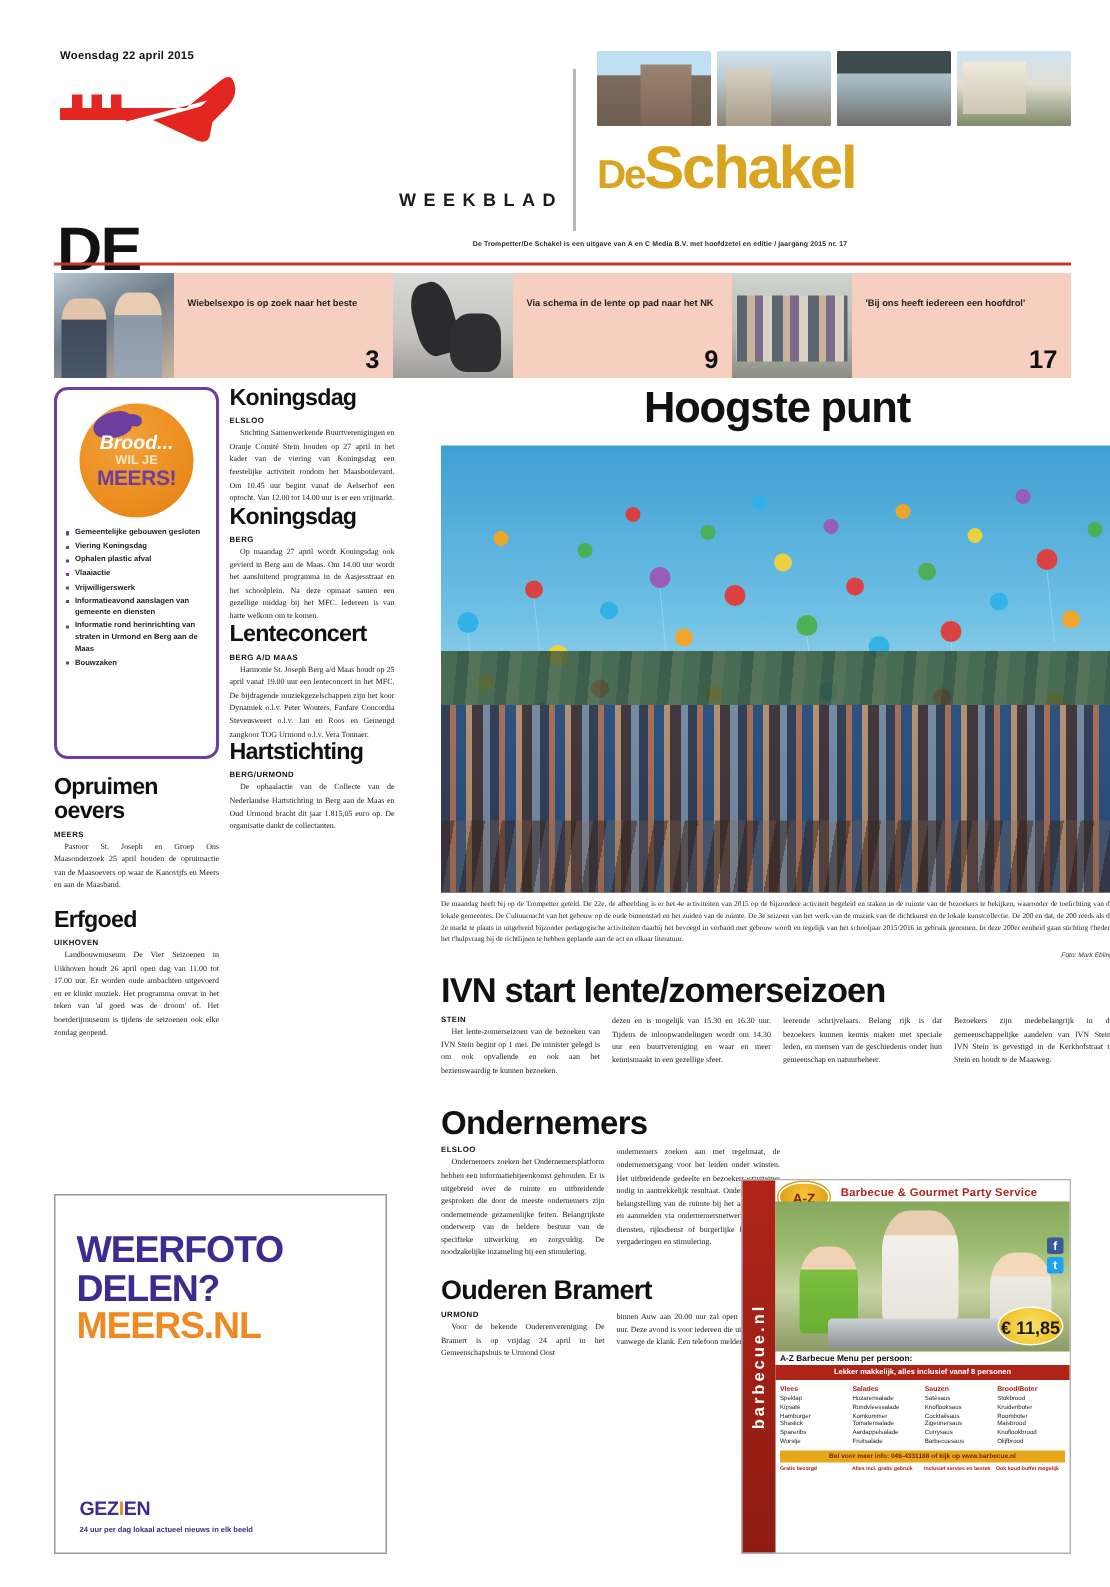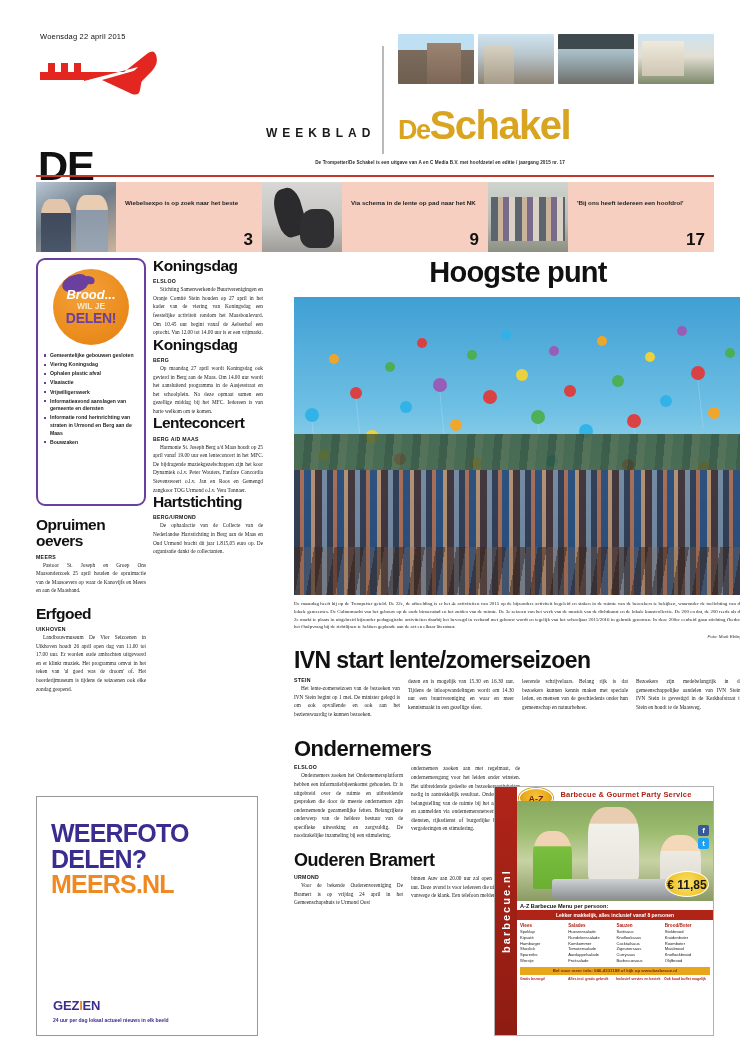--- a/index.html
+++ b/index.html
@@ -8,21 +8,21 @@
     background: #ffffff;
     font-family: "Liberation Sans", sans-serif;
     overflow: hidden;
   }
   .page { position: relative; width: 740px; height: 1058px; background: #fff; }
 
   
   .masthead { position: absolute; left: 0; top: 0; width: 740px; height: 172px; background: #fff; }
   .date-line {
     position: absolute; left: 40px; top: 32px;
-    font-size: 7.5px; font-weight: normal; color: #111; letter-spacing: .2px;
+    font-size: 7.5px; font-weight: bold; color: #111; letter-spacing: .2px;
   }
   .logo-block { position: absolute; left: 38px; top: 48px; width: 330px; height: 100px; }
   .trumpet { position: absolute; left: 0; top: 2px; width: 160px; height: 52px; }
   .weekblad {
     position: absolute; left: 228px; top: 78px;
     font-size: 12px; font-weight: bold; letter-spacing: 5px; color: #1a1a1a;
   }
   .trompetter-word {
     position: absolute; left: 0; top: 95px;
     font-size: 41px; font-weight: 900; letter-spacing: -1.2px;
@@ -42,21 +42,21 @@
   .t2 { background: linear-gradient(180deg,#cfe4f0 0%,#b9c8ce 40%,#8d8273 100%); }
   .t2:after { content:""; position:absolute; left:8%; top:22%; width:40%; height:78%;
       background: linear-gradient(180deg,#d8d2c4,#a79c88); }
   .t3 { background: linear-gradient(180deg,#c9dfe9 0%,#9fb3bb 45%,#6e6f6a 100%); }
   .t3:after { content:""; position:absolute; left:0; top:0; width:100%; height:30%;
       background: #3f4a4f; }
   .t4 { background: linear-gradient(180deg,#cde4f2 0%,#e2ded2 45%,#7d8a6b 100%); }
   .t4:after { content:""; position:absolute; left:5%; top:14%; width:55%; height:70%;
       background: linear-gradient(180deg,#efeade,#cfc6b2); }
   .schakel-word {
-    margin-top: 21px; font-size: 40px; font-weight: 700; color: #d9a520;
+    margin-top: 8px; font-size: 40px; font-weight: 700; color: #d9a520;
     letter-spacing: -1.5px; line-height: 1;
   }
   .schakel-word .de { font-size: 27px; font-weight: 600; }
 
   .colophon {
     position: absolute; left: 170px; top: 160px; width: 540px;
     font-size: 4.6px; color: #2a2a2a; text-align: center; font-weight: bold;
     letter-spacing: .1px;
   }
   .rule-red { position: absolute; left: 36px; top: 175px; width: 678px; height: 2px; background: #c0392b; }
@@ -333,21 +333,21 @@
 
   <div class="body-area">
 
     <div class="col1">
       <div class="promo-box">
         <div class="promo-circle">
           <div class="promo-bird"></div>
           <div class="promo-words">
             <div class="promo-w1">Brood...</div>
             <div class="promo-w2">WIL JE</div>
-            <div class="promo-w3">DELEN!</div>
+            <div class="promo-w3">MEERS!</div>
           </div>
         </div>
         <ul class="promo-list">
           <li>Gemeentelijke gebouwen gesloten</li>
           <li>Viering Koningsdag</li>
           <li>Ophalen plastic afval</li>
           <li>Vlaaiactie</li>
           <li>Vrijwilligerswerk</li>
           <li>Informatieavond aanslagen van gemeente en diensten</li>
           <li>Informatie rond herinrichting van straten in Urmond en Berg aan de Maas</li>

